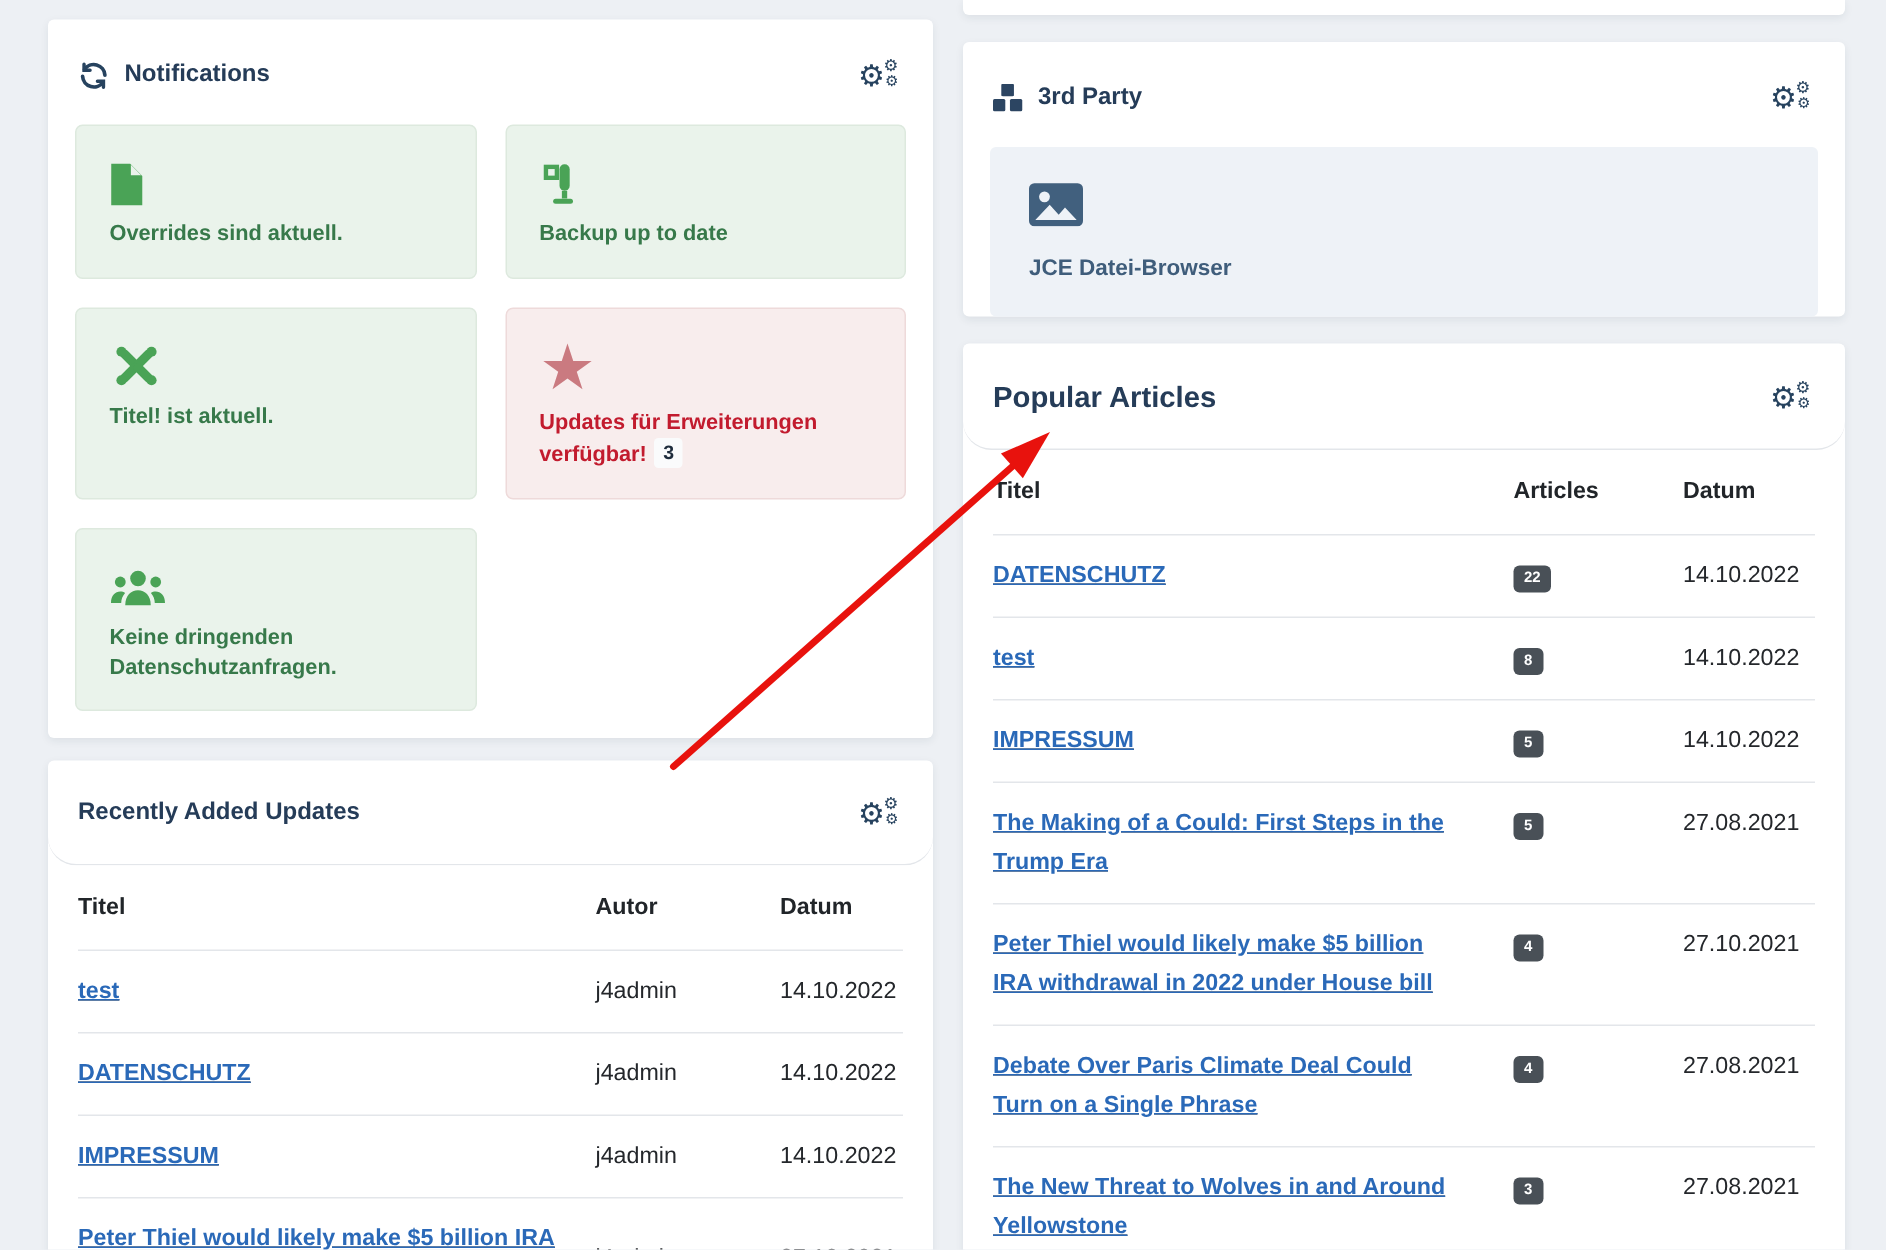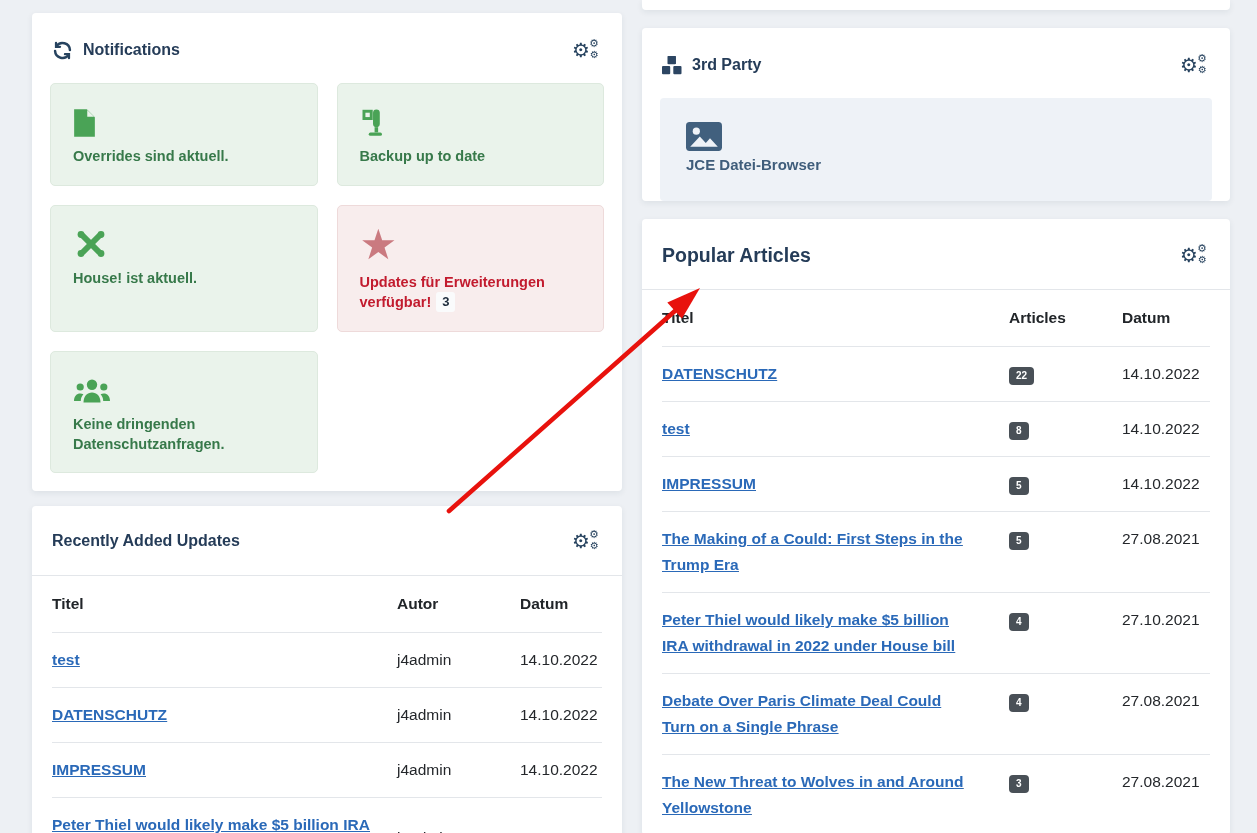--- a/index.html
+++ b/index.html
@@ -19,20 +19,21 @@
     box-shadow:0 2px 6px rgba(30,45,62,.08);
   }
   .partial-card {
     height:10px; background:#fff; border-radius:0 0 4px 4px;
     box-shadow:0 2px 6px rgba(30,45,62,.08);
   }
 
   .card-head {
     display:flex; align-items:center; justify-content:space-between;
     padding:24px 20px 20px;
+    border-radius:19px;
   }
   .card-head.bordered { border-bottom:1px solid #e3e6ea; }
   .card-title {
     display:flex; align-items:center; gap:10px;
     font-weight:bold; font-size:16px; color:#253c58; line-height:26px;
   }
   .card-title.big { font-size:19.5px; line-height:28px; }
 
   
   .gears { position:relative; width:30px; height:24px; color:#27435f;
@@ -77,21 +78,21 @@
   .hit-badge {
     display:inline-block; background:#495057; color:#fff; font-weight:bold;
     font-size:10px; line-height:1; padding:4px 7px; border-radius:4px; min-width:14px; text-align:center;
   }
 
   
   .jce-tile {
     margin:0 18px 18px; background:#eef2f7; border-radius:4px;
     padding:24px 26px; min-height:103px; cursor:pointer;
   }
-  .jce-label { color:#3f5d7b; font-weight:bold; font-size:15px; margin-top:1px; }
+  .jce-label { color:#3f5d7b; font-weight:bold; font-size:15px; margin-top:14px; }
 
   .annotation-layer { position:absolute; left:0; top:0; z-index:20; pointer-events:none; }
 
   .mt15 { margin-top:15px; }
   .mt18 { margin-top:18px; }
 </style>
 </head>
 <body>
 
 <div class="layout">
@@ -149,21 +150,21 @@
                   <path d="M26 24 L19 17"></path>
               </g>
               <g fill="#4aa356">
                 <circle cx="8" cy="6.5" r="3.4"></circle>
                   <circle cx="28" cy="6.5" r="3.4"></circle>
                 <circle cx="8" cy="25.5" r="3.4"></circle>
                   <circle cx="28" cy="25.5" r="3.4"></circle>
               </g>
             </svg>
           </div>
-          <div class="tile-label">House! ist aktuell.</div>
+          <div class="tile-label">Titel! ist aktuell.</div>
         </div>
 
         <div class="tile danger">
           <div class="tile-icon">
               <span class="star-glyph">★</span>
             </div>
           <div class="tile-label">
             <span>Updates für Erweiterungen verfügbar!</span><span class="count-badge">3</span>
           </div>
         </div>

